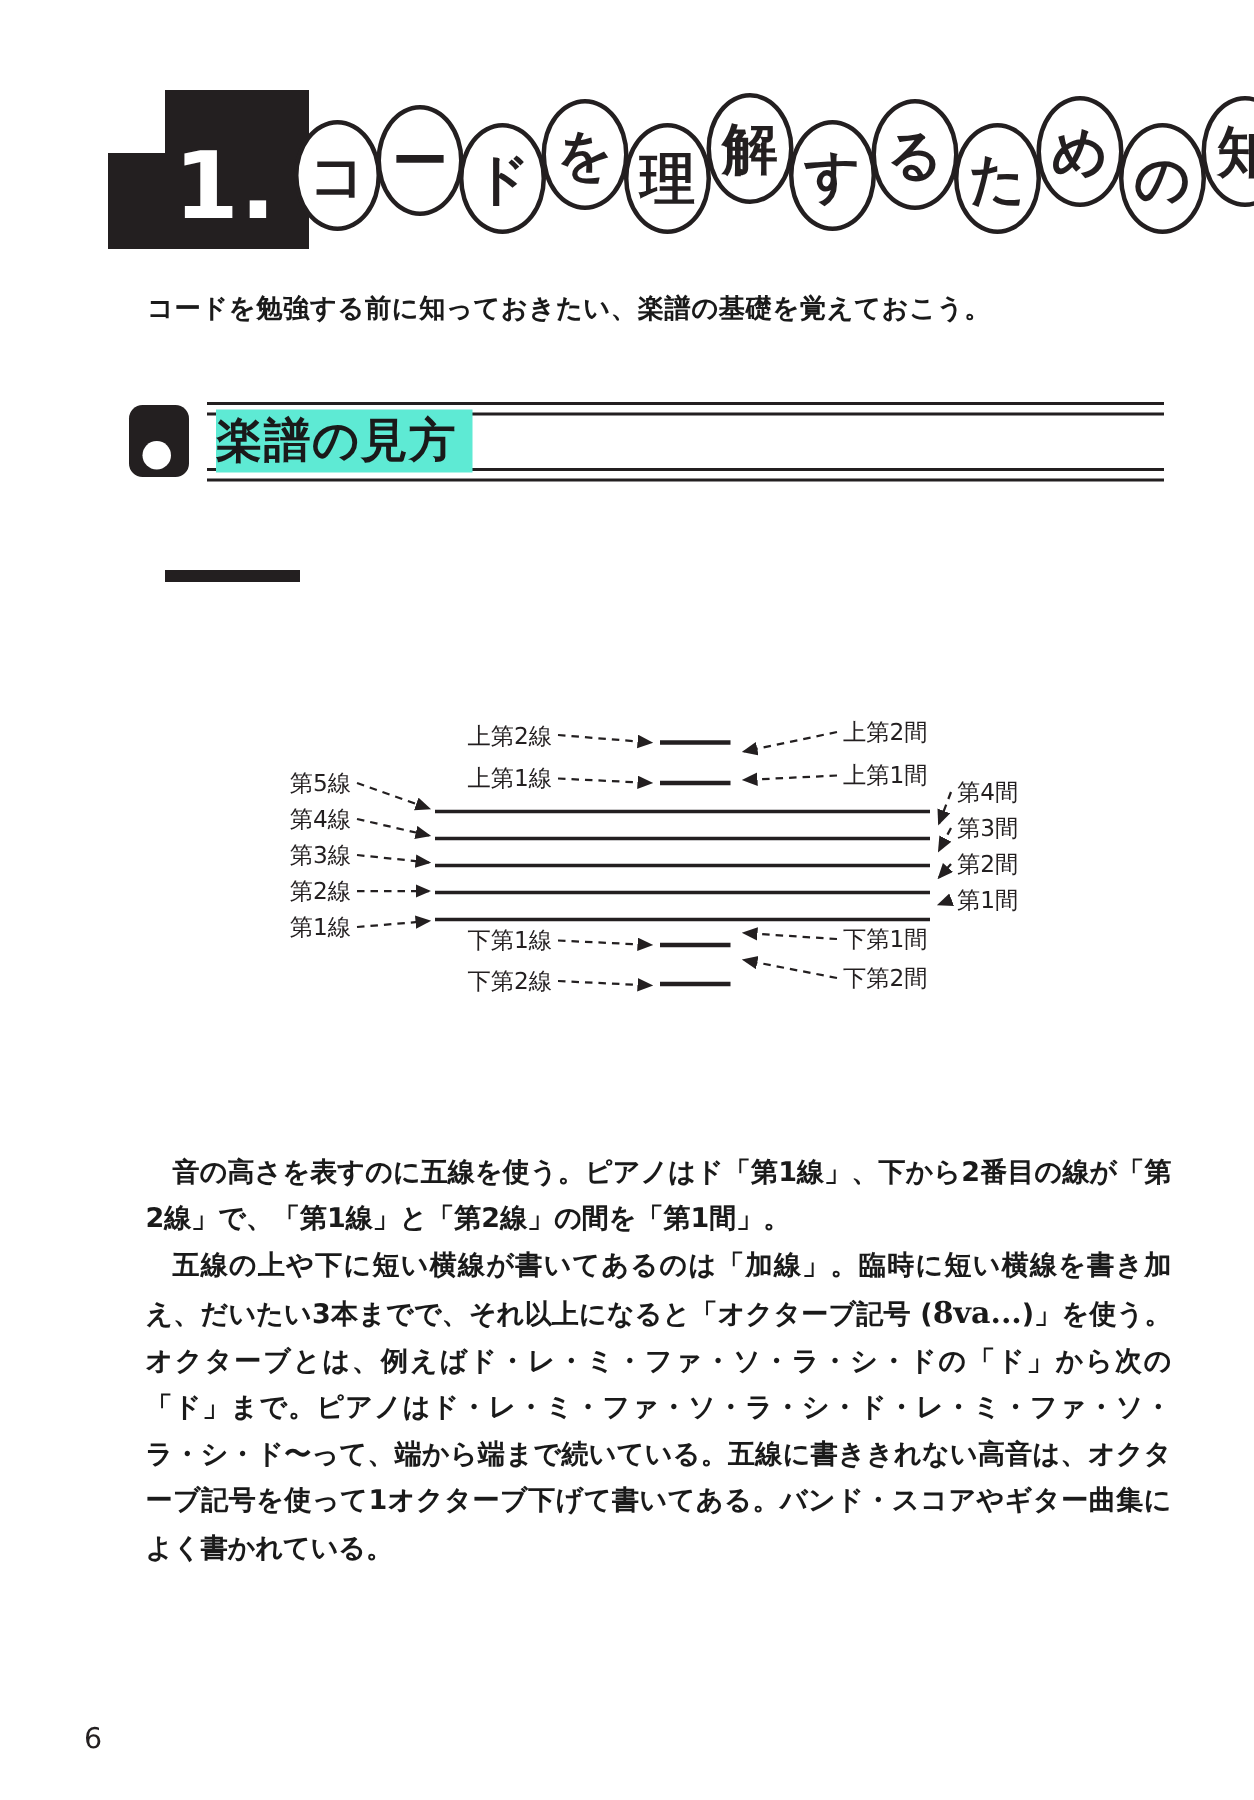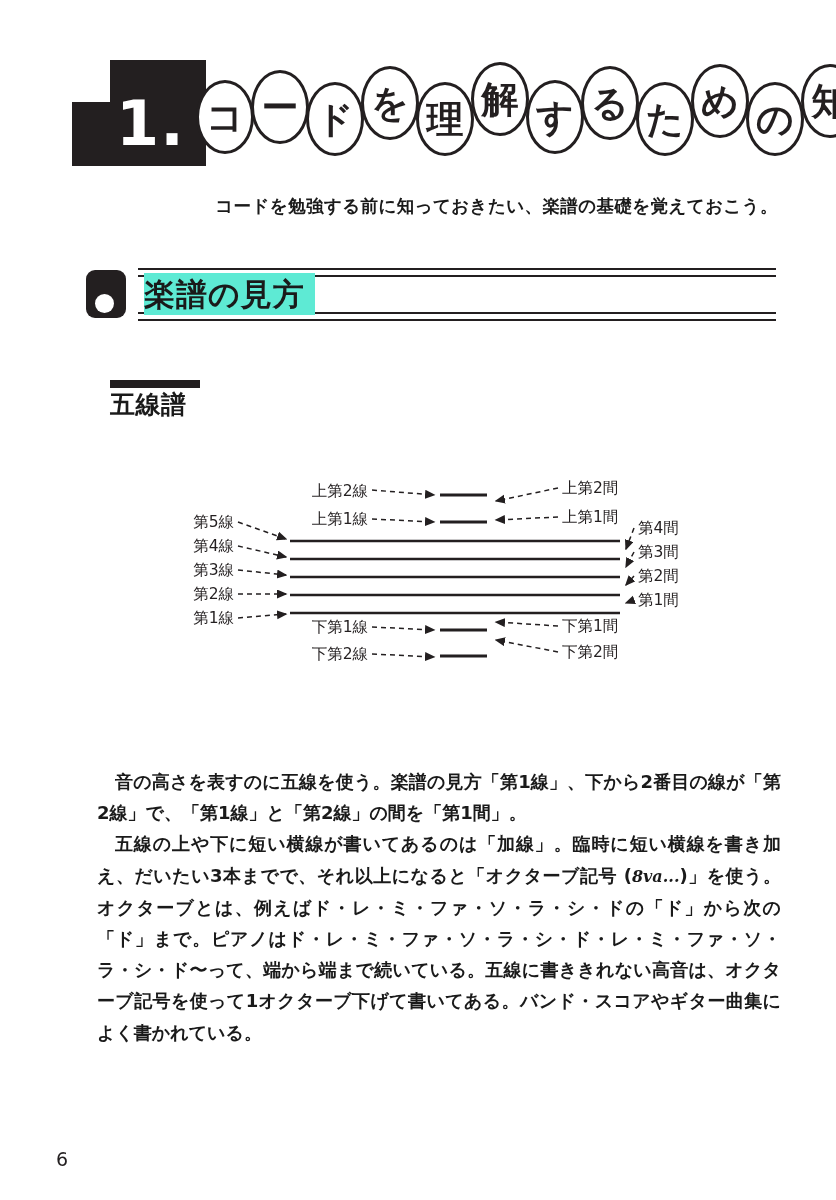--- a/index.html
+++ b/index.html
@@ -91,21 +91,20 @@
   
   #lead-text {
     position: absolute;
     left: 98px;
     top: 192px;
     width: 680px;
     font-size: 17.5px;
     line-height: 28px;
     font-weight: bold;
     letter-spacing: 0.4px;
-    text-align: right;
   }
 
   
   #section-heading {
     position: absolute;
     left: 86px;
     top: 266px;
     width: 690px;
     height: 56px;
   }
@@ -203,23 +202,22 @@
     font-weight: bold;
     letter-spacing: 0px;
     text-align: justify;
   }
   #body-copy p {
     margin: 0;
     text-indent: 1em;
   }
   #body-copy .octave-sign {
     font-family: "DejaVu Serif", "Liberation Serif", serif;
-    font-style: italic;
-    font-weight: bold;
-    font-size: 16px;
+    font-weight: bold;
+    font-size: 20px;
   }
 
   
   #page-number {
     position: absolute;
     left: 56px;
     top: 1148px;
     font-size: 19px;
     color: #231f20;
   }
@@ -258,21 +256,20 @@
     <div class="rule-bot"></div>
   </div>
   <div class="marker">
     <div class="dot"></div>
   </div>
   <div class="heading-text">楽譜の見方</div>
 </div>
 
 <div id="sub-heading">
   <div class="bar"></div>
-  <div class="sub-text">五線譜</div>
 </div>
 
 <div id="staff-diagram">
   <svg width="560" height="200" viewBox="0 0 560 200" xmlns="http://www.w3.org/2000/svg">
     <defs>
       <marker id="ah" markerWidth="7" markerHeight="7" refX="6" refY="3" orient="auto">
         <path d="M0,0 L7,3 L0,6 z" fill="#231f20"></path>
       </marker>
     </defs>
 
@@ -337,17 +334,17 @@
     <text class="diag-label" x="412" y="187">下第2間</text>
 
     <text class="diag-label" x="488" y="63">第4間</text>
     <text class="diag-label" x="488" y="87">第3間</text>
     <text class="diag-label" x="488" y="111">第2間</text>
     <text class="diag-label" x="488" y="135">第1間</text>
   </svg>
 </div>
 
 <div id="body-copy">
-  <p><span>音の高さを表すのに五線を使う。楽譜の見方「第1線」、下から2番目の線が「第2線」で、「第1線」と「第2線」の間を「第1間」。</span></p>
+  <p><span>音の高さを表すのに五線を使う。ピアノはド「第1線」、下から2番目の線が「第2線」で、「第1線」と「第2線」の間を「第1間」。</span></p>
   <p><span>五線の上や下に短い横線が書いてあるのは「加線」。臨時に短い横線を書き加え、だいたい3本までで、それ以上になると「オクターブ記号 (</span><span class="octave-sign">8va...</span><span>)」を使う。オクターブとは、例えばド・レ・ミ・ファ・ソ・ラ・シ・ドの「ド」から次の「ド」まで。ピアノはド・レ・ミ・ファ・ソ・ラ・シ・ド・レ・ミ・ファ・ソ・ラ・シ・ド〜って、端から端まで続いている。五線に書ききれない高音は、オクターブ記号を使って1オクターブ下げて書いてある。バンド・スコアやギター曲集によく書かれている。</span></p>
 </div>
 
 <div id="page-number">6</div>
 
 </body></html>

